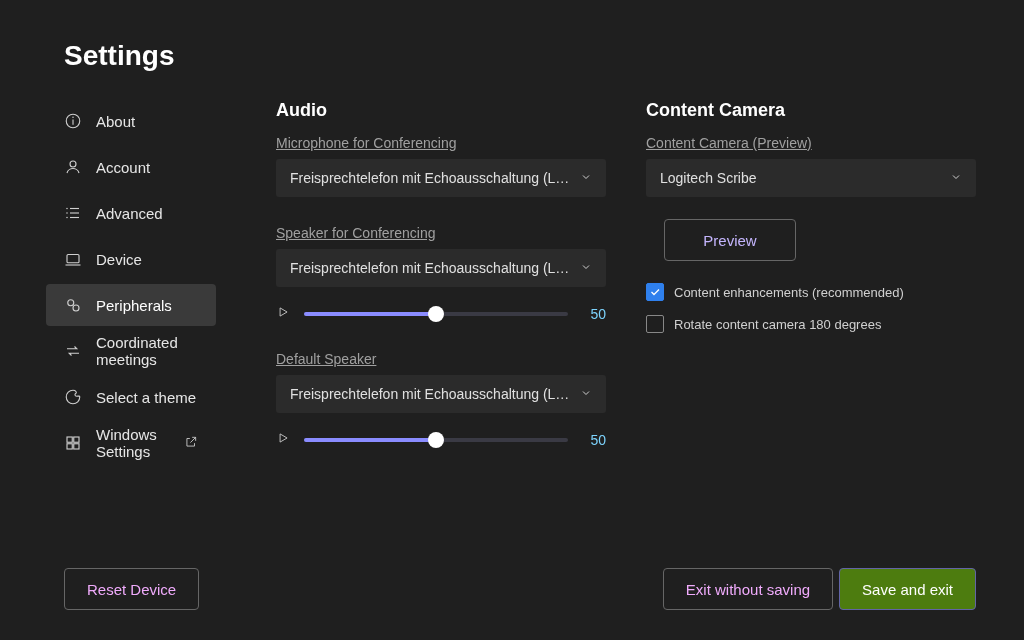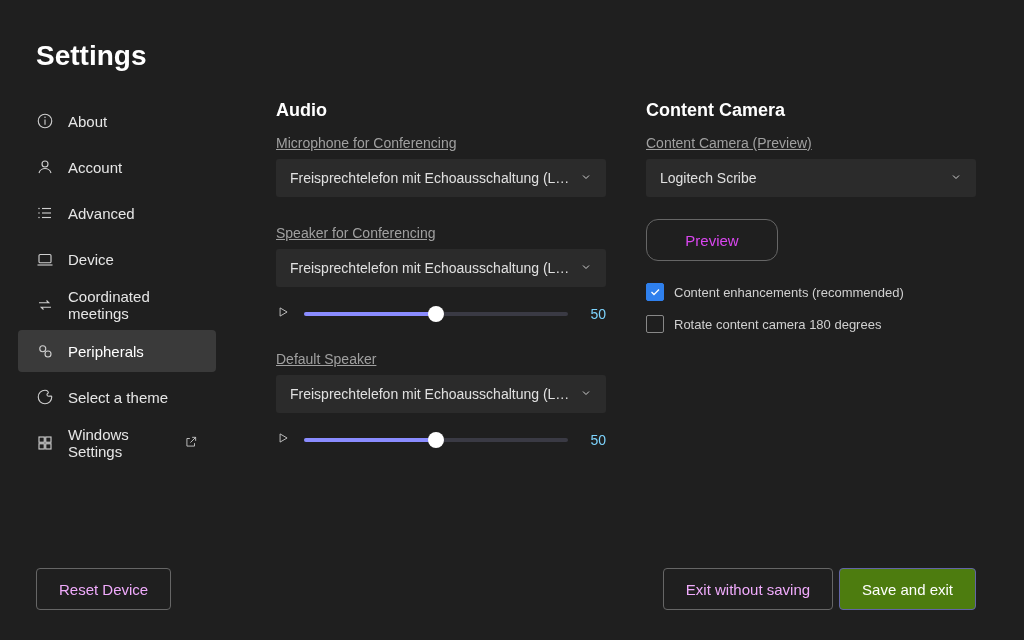--- a/index.html
+++ b/index.html
@@ -10,21 +10,21 @@
     background: #1f1f1f;
     color: #fff;
     font-family: "Segoe UI", -apple-system, BlinkMacSystemFont, sans-serif;
     overflow: hidden;
   }
   .settings-root {
     display: flex;
     flex-direction: column;
     height: 100%;
     box-sizing: border-box;
-    padding: 40px 48px 30px 36px;
+    padding: 40px 48px 30px 64px;
   }
   .page-title {
     font-size: 28px;
     font-weight: 700;
     margin: 0 0 28px 0;
   }
   .main-area {
     display: flex;
     flex: 1;
     gap: 60px;
@@ -147,28 +147,29 @@
     text-align: right;
   }
   .spacer-md { height: 28px; }
 
   
   .preview-btn {
     margin-top: 22px;
     width: 130px;
     height: 40px;
     border: 1px solid #666;
-    border-radius: 12px;
+    border-radius: 4px;
     background: transparent;
-    color: #d946ef;
+    color: #c4b5fd;
     font-size: 15px;
     cursor: pointer;
     display: flex;
     align-items: center;
     justify-content: center;
+    margin-left: 18px;
   }
   .check-row {
     display: flex;
     align-items: center;
     gap: 10px;
     font-size: 13px;
     color: #d0d0d0;
     margin-top: 22px;
   }
   .check-row + .check-row { margin-top: 14px; }
@@ -262,37 +263,37 @@
       </div>
       <div class="sidebar-item">
         <span class="sidebar-icon">
           <svg viewBox="0 0 24 24">
               <rect x="4" y="6" width="16" height="11" rx="1.5" stroke-width="1.5"></rect>
               <line x1="2" y1="20" x2="22" y2="20" stroke-width="1.5"></line>
             </svg>
         </span>
         <span class="sidebar-label">Device</span>
       </div>
+      <div class="sidebar-item selected">
+        <span class="sidebar-icon">
+          <svg viewBox="0 0 24 24">
+              <circle cx="9" cy="9" r="4" stroke-width="1.5"></circle>
+              <circle cx="16" cy="16" r="4" stroke-width="1.5"></circle>
+            </svg>
+        </span>
+        <span class="sidebar-label">Peripherals</span>
+      </div>
       <div class="sidebar-item">
         <span class="sidebar-icon">
           <svg viewBox="0 0 24 24">
               <path d="M4 9h13l-3-3" stroke-width="1.5"></path>
               <path d="M20 15H7l3 3" stroke-width="1.5"></path>
             </svg>
         </span>
         <span class="sidebar-label">Coordinated meetings</span>
-      </div>
-      <div class="sidebar-item selected">
-        <span class="sidebar-icon">
-          <svg viewBox="0 0 24 24">
-              <circle cx="9" cy="9" r="4" stroke-width="1.5"></circle>
-              <circle cx="16" cy="16" r="4" stroke-width="1.5"></circle>
-            </svg>
-        </span>
-        <span class="sidebar-label">Peripherals</span>
       </div>
       <div class="sidebar-item">
         <span class="sidebar-icon">
           <svg viewBox="0 0 24 24">
               <path d="M12 3a9 9 0 1 0 9 9c0-2-2-1-4-1-3 0-3-3-1-4 1-1 0-4-4-4z" stroke-width="1.5"></path>
             </svg>
         </span>
         <span class="sidebar-label">Select a theme</span>
       </div>
       <div class="sidebar-item">

